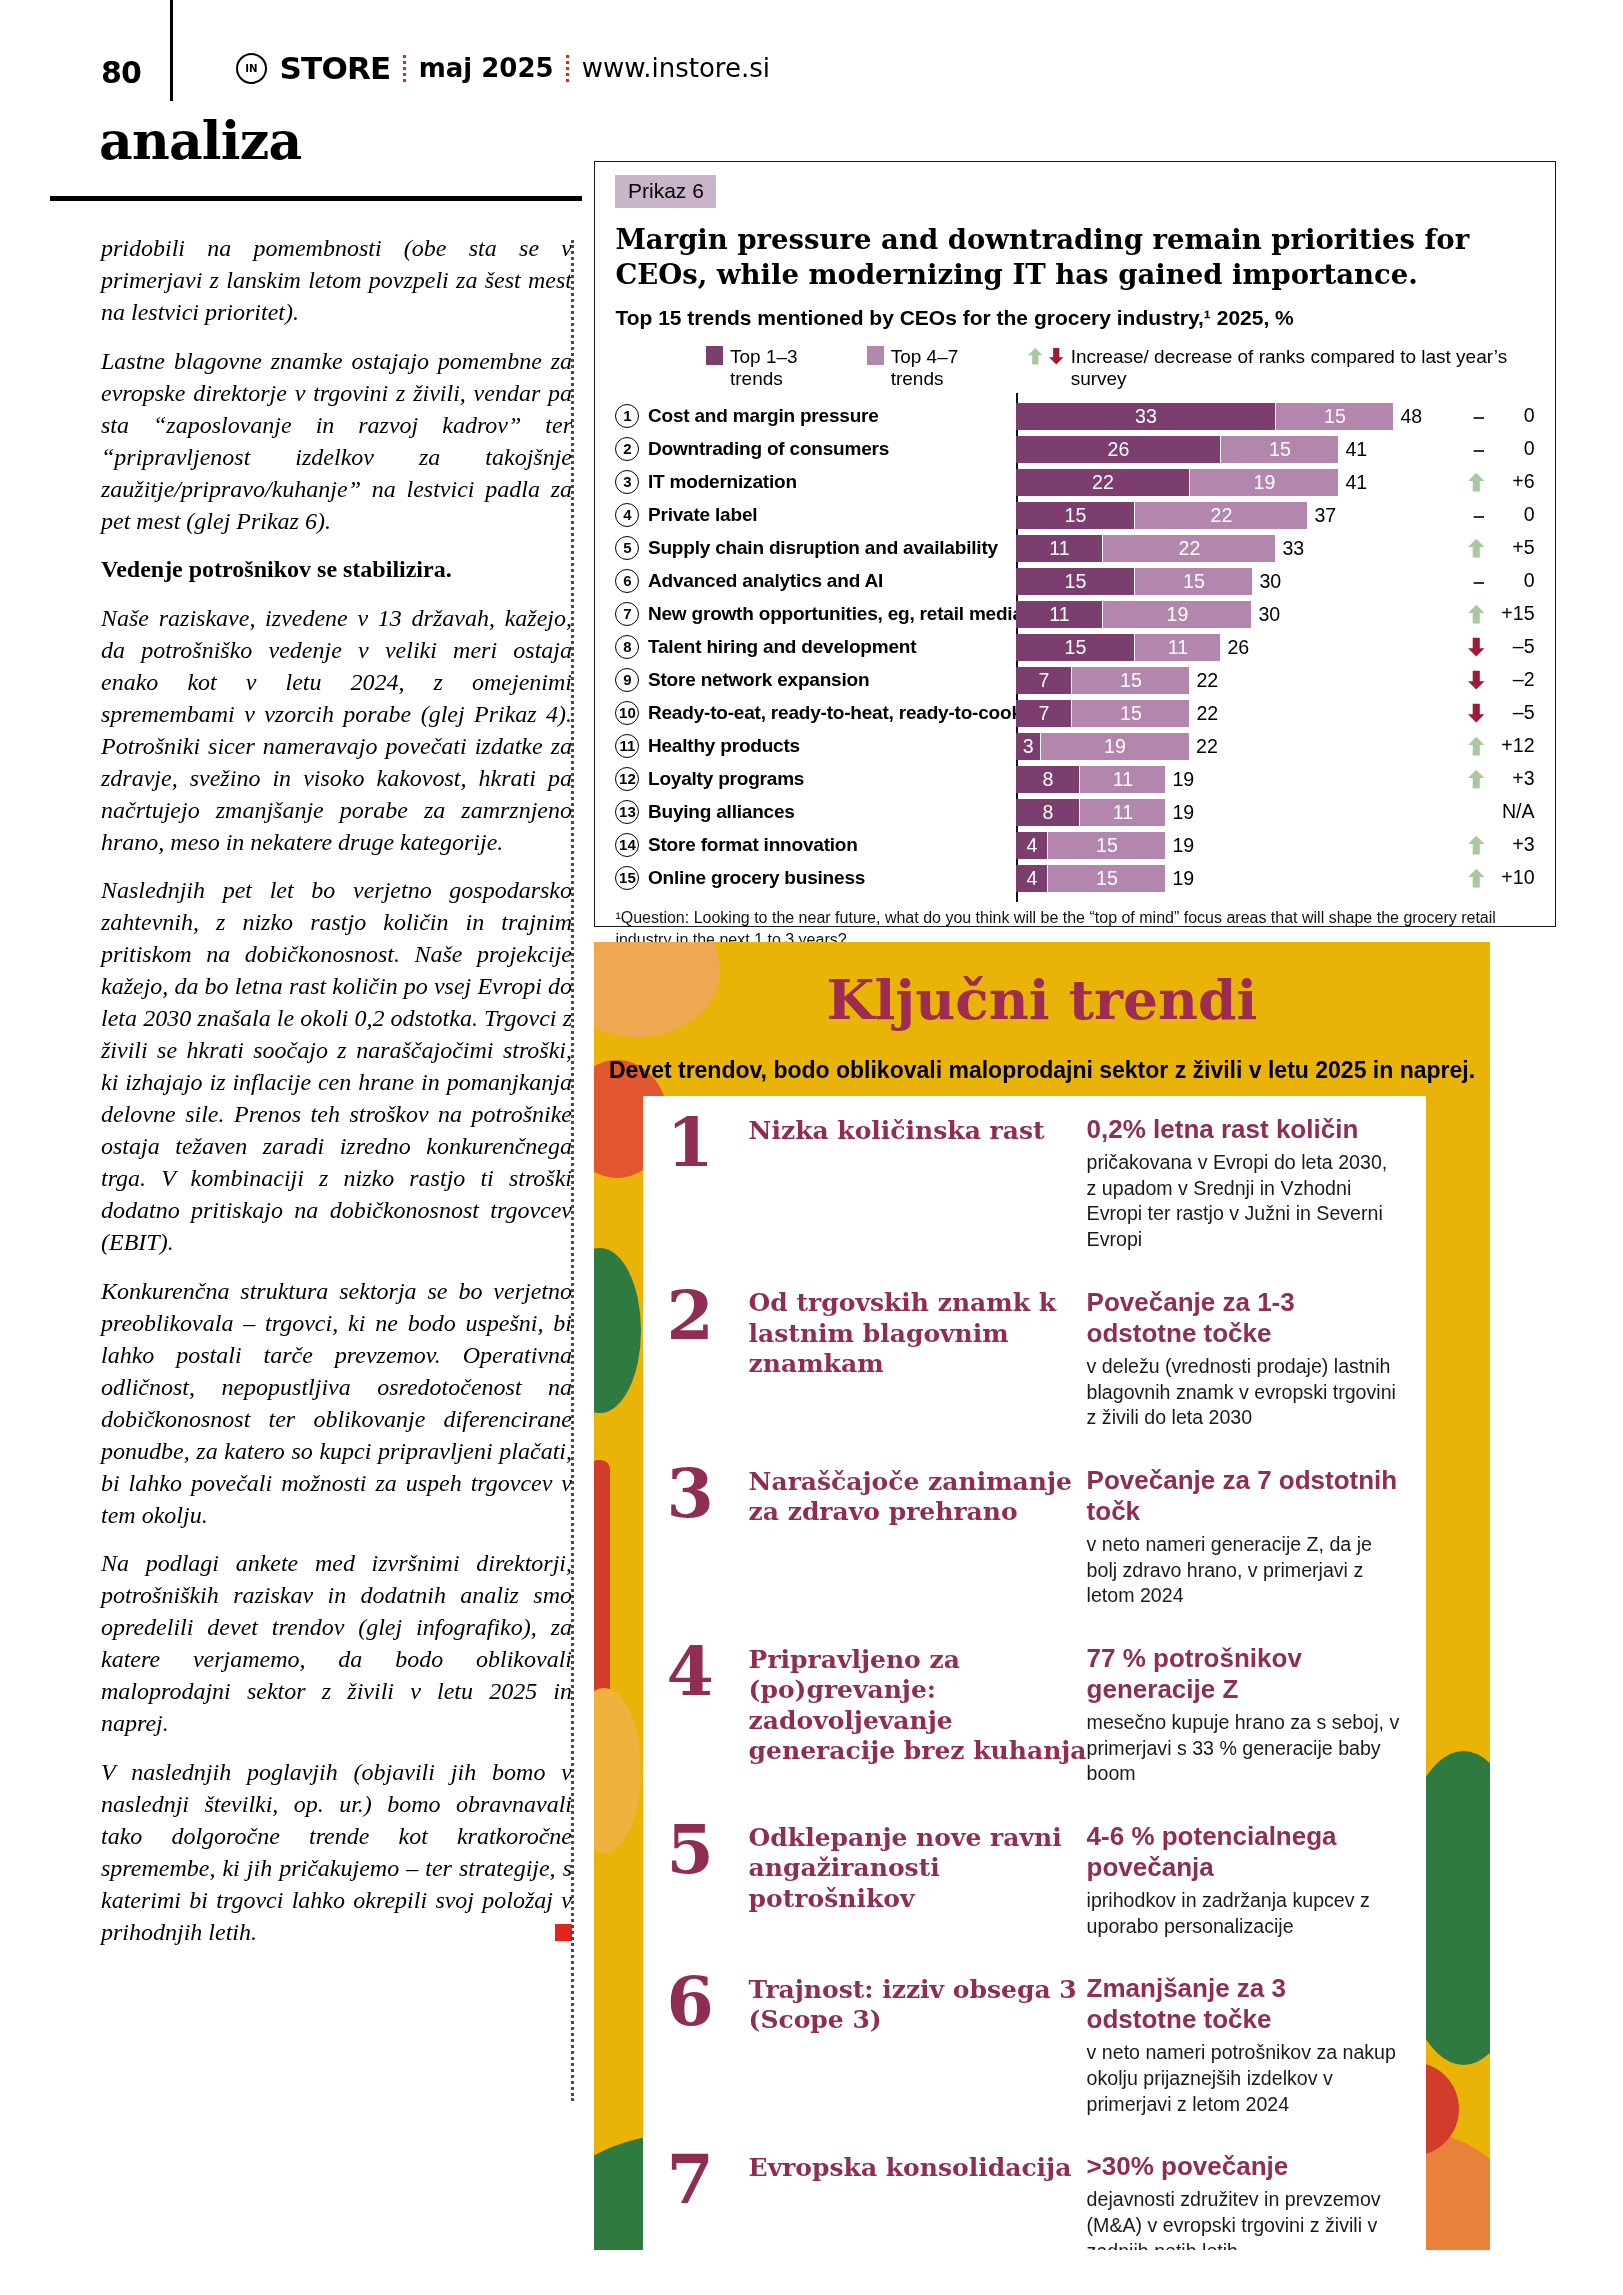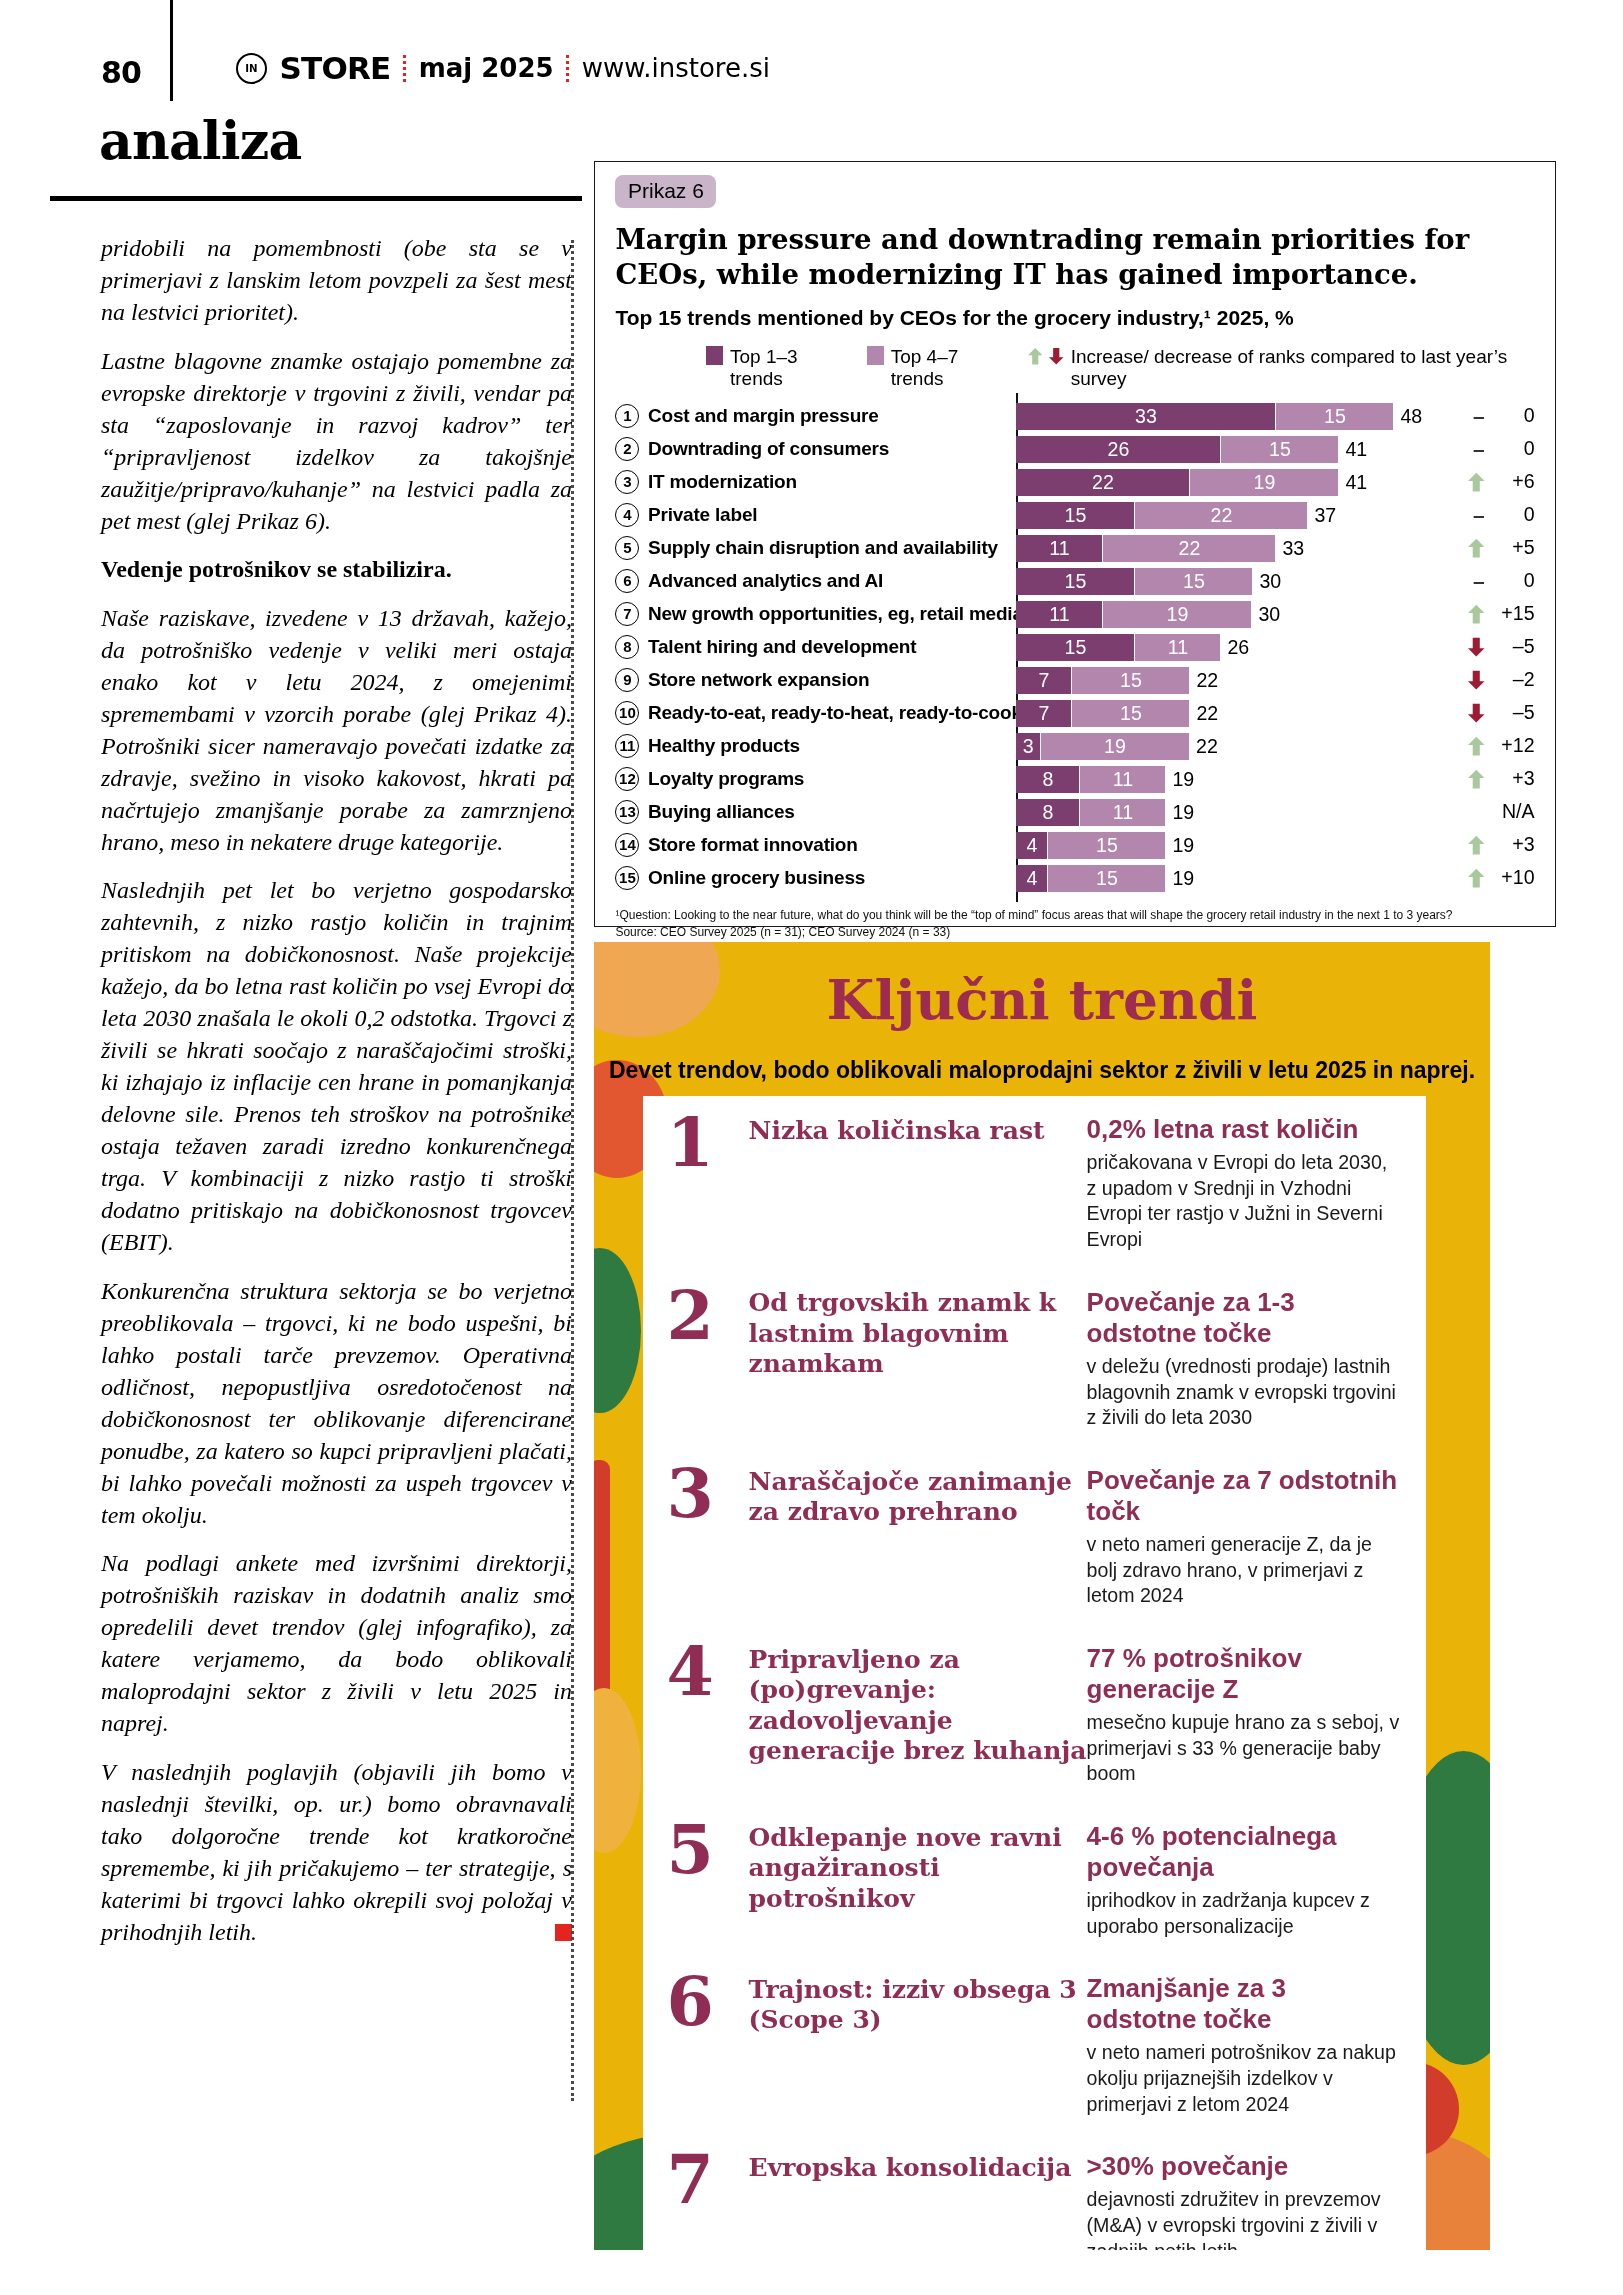--- a/index.html
+++ b/index.html
@@ -24,21 +24,21 @@
   .article{position:absolute;left:101px;top:232px;width:471px;font-family:"Liberation Serif",serif;
            font-size:24px;line-height:32px;text-align:justify;}
   .a-para{margin:0 0 16.5px;font-style:italic;}
   .a-head{margin:4.7px 0 16.5px;font-weight:700;font-size:24px;line-height:32px;font-family:"Liberation Serif",serif;}
   .endmark{display:inline-block;width:17.3px;height:17.3px;background:#e5231f;float:right;margin-top:8.6px;}
   .divider-dotted{position:absolute;left:571px;top:240px;height:1861px;width:0;border-left:3.1px dotted #4a4a4a;}
 
   
   .exhibit{position:absolute;left:594px;top:161px;width:962px;height:766px;border:1.6px solid #1a1a1a;
            background:#fff;box-sizing:border-box;padding:12.6px 20.4px;}
-  .ex-tag{display:inline-block;background:#c9b4c9;font-size:21px;padding:4.7px 12.6px;border-radius:8px;}
+  .ex-tag{display:inline-block;background:#c9b4c9;font-size:21px;padding:4.7px 12.6px;}
   .ex-title{margin-top:14px;width:891px;font:700 27.5px/1.28 "DejaVu Serif",serif;}
   .ex-sub{margin-top:14px;font-weight:700;font-size:21px;}
   .legend{margin:15.7px 0 0 91px;display:flex;align-items:center;font-size:19px;}
   .li{display:flex;align-items:flex-start;gap:7px;margin-right:27px;}
   .sq{width:19px;height:19px;display:inline-block;}
   .sq.dark{background:#7b3e6e;} .sq.light{background:#b286ad;}
   .legend svg,.arr{width:16.5px;height:20.4px;display:inline-block;}
   .rows{position:relative;margin-top:9.4px;height:495px;}
   .axis{position:absolute;left:401px;top:-6.3px;height:509px;width:1.6px;background:#111;}
   .crow{display:flex;align-items:center;height:33px;position:relative;}
@@ -46,21 +46,21 @@
         display:flex;align-items:center;justify-content:center;font-size:15px;font-weight:600;box-sizing:border-box;margin-right:8.6px;}
   .clabel{font-weight:700;font-size:19px;letter-spacing:-0.2px;white-space:nowrap;}
   .cbars{position:absolute;left:401px;top:3.1px;height:27px;display:flex;align-items:center;}
   .seg{height:27px;display:flex;align-items:center;justify-content:center;color:#fff;font-size:19.6px;box-sizing:border-box;}
   .s1{background:#7b3e6e;}
   .s2{background:#b286ad;border-left:1.6px solid #fff;}
   .ctotal{color:#000;font-size:19.6px;margin-left:7px;}
   .cchange{position:absolute;right:0;top:0;height:33px;width:96px;display:flex;align-items:center;justify-content:flex-end;}
   .dash{font-weight:700;font-size:21px;color:#333;}
   .cval{display:inline-block;width:50px;text-align:right;font-size:19.6px;}
-  .ex-foot{margin-top:12.6px;font-size:12px;line-height:1.38;color:#111;}
+  .ex-foot{margin-top:12.6px;font-size:16px;line-height:1.38;color:#111;}
 
   
   .panel{position:absolute;left:594px;top:942px;width:896px;height:1308px;background:#eab308;overflow:hidden;}
   .blob{position:absolute;border-radius:50%;}
   .b1{left:-28px;top:118px;width:102px;height:118px;background:#e2572f;}
   .b2{left:-35px;top:306px;width:82px;height:165px;background:#2e7a40;}
   .b3{left:-4.7px;top:518px;width:20.4px;height:330px;background:#d23c2a;border-radius:9.4px;}
   .b4{left:-27px;top:746px;width:74px;height:165px;background:#efb33d;}
   .b5{left:-47px;bottom:-55px;width:298px;height:173px;background:#2e7a40;}
   .b6{right:-42px;top:809px;width:137px;height:314px;background:#2e7a40;}

